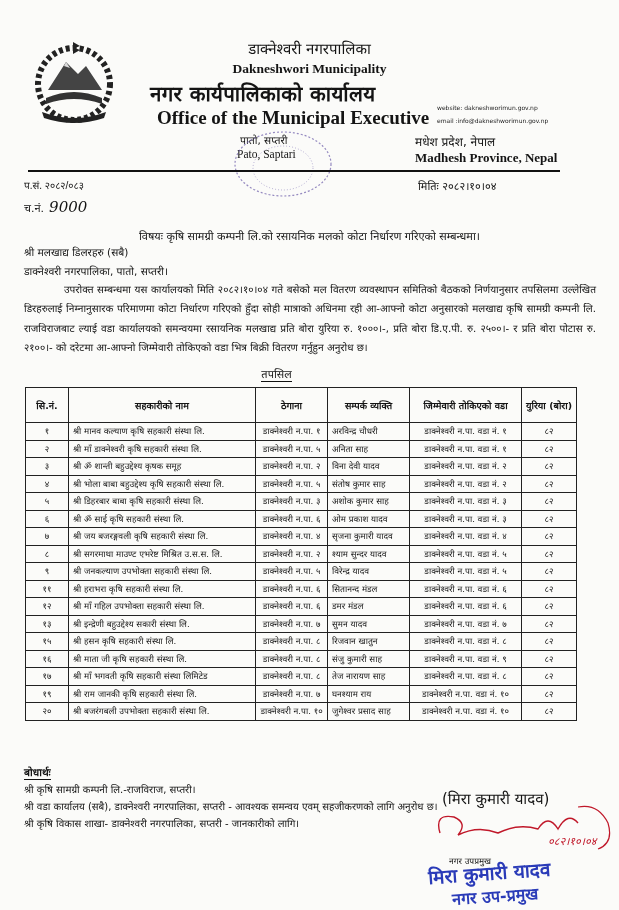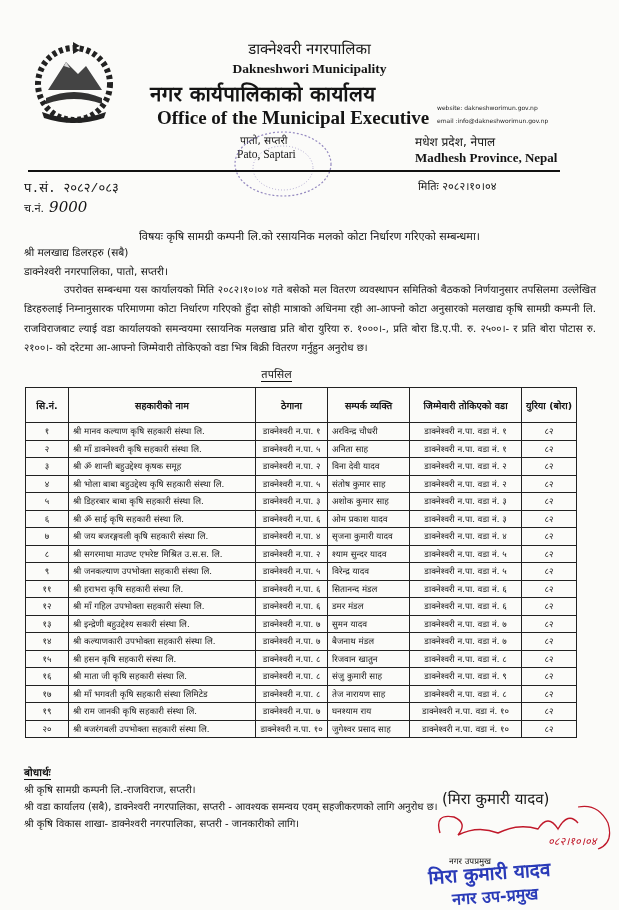--- a/index.html
+++ b/index.html
@@ -17,21 +17,21 @@
   .mun-en { left: 0; width: 619px; top: 61px; text-align: center; font-family: "Liberation Serif", serif; font-weight: bold; font-size: 13.5px; }
   .office-np { left: 150px; top: 79px; font-family: "DejaVu Sans", sans-serif; font-weight: bold; font-size: 20.5px; letter-spacing: 0.3px; }
   .office-en { left: 157px; top: 107px; font-family: "Liberation Serif", serif; font-weight: bold; font-size: 19px; }
   .contact { left: 437px; top: 101px; font-family: "DejaVu Sans", sans-serif; font-size: 6px; line-height: 13px; color: #222; }
   .loc-np { left: 240px; top: 133px; font-family: "DejaVu Sans", sans-serif; font-size: 10.5px; }
   .loc-en { left: 237px; top: 148px; font-family: "Liberation Serif", serif; font-size: 11.5px; }
   .prov-np { left: 415px; top: 133px; font-family: "DejaVu Sans", sans-serif; font-size: 12px; }
   .prov-en { left: 415px; top: 150px; font-family: "Liberation Serif", serif; font-weight: bold; font-size: 13px; }
   .rule { left: 28px; top: 170px; width: 532px; height: 2px; background: #111; }
   .stamp { left: 228px; top: 128px; width: 110px; height: 72px; }
-  .ref { left: 24px; top: 178px; font-family: Liberation Mono, monospace; font-size: 13px; }
+  .ref { left: 24px; top: 178px; font-family: Liberation Sans, sans-serif; font-size: 10px; }
   .date { left: 418px; top: 178px; font-family: "DejaVu Sans", sans-serif; font-size: 11px; }
   .cn { left: 24px; top: 198px; font-family: "DejaVu Sans", sans-serif; font-size: 11px; }
   .cn .hand { font-family: "DejaVu Serif", serif; font-style: italic; font-size: 15px; margin-left: 5px; }
   .subject { left: 0; width: 619px; top: 228px; text-align: center; font-family: "DejaVu Sans", sans-serif; font-size: 11px; }
   .addr1 { left: 24px; top: 245px; font-family: "DejaVu Sans", sans-serif; font-size: 10.5px; }
   .addr2 { left: 24px; top: 264px; font-family: "DejaVu Sans", sans-serif; font-size: 10.5px; }
   .body-text { left: 24px; top: 280px; width: 572px; font-family: "DejaVu Sans", sans-serif; font-size: 10.2px; line-height: 19.3px; text-align: justify; }
   .body-text .indent { display: inline-block; width: 40px; }
   .tapsil { left: 0; width: 553px; top: 366px; text-align: center; font-family: "DejaVu Sans", sans-serif; font-size: 11px; }
   .tapsil span { border-bottom: 1px solid #111; }
@@ -204,28 +204,20 @@
       </tr>
       <tr>
         <td class="c">१३</td>
         <td>श्री इन्द्रेणी बहुउद्देश्य सकारी संस्था लि.</td>
         <td class="c">डाक्नेश्वरी न.पा. ७</td>
         <td>सुमन यादव</td>
         <td class="c">डाक्नेश्वरी न.पा. वडा नं. ७</td>
         <td class="c">८२</td>
       </tr>
       <tr>
-        <td class="c">१४</td>
-        <td>श्री कल्याणकारी उपभोक्ता सहकारी संस्था लि.</td>
-        <td class="c">डाक्नेश्वरी न.पा. ७</td>
-        <td>बैजनाथ मंडल</td>
-        <td class="c">डाक्नेश्वरी न.पा. वडा नं. ७</td>
-        <td class="c">८२</td>
-      </tr>
-      <tr>
         <td class="c">१५</td>
         <td>श्री हसन कृषि सहकारी संस्था लि.</td>
         <td class="c">डाक्नेश्वरी न.पा. ८</td>
         <td>रिजवान खातुन</td>
         <td class="c">डाक्नेश्वरी न.पा. वडा नं. ८</td>
         <td class="c">८२</td>
       </tr>
       <tr>
         <td class="c">१६</td>
         <td>श्री माता जी कृषि सहकारी संस्था लि.</td>

